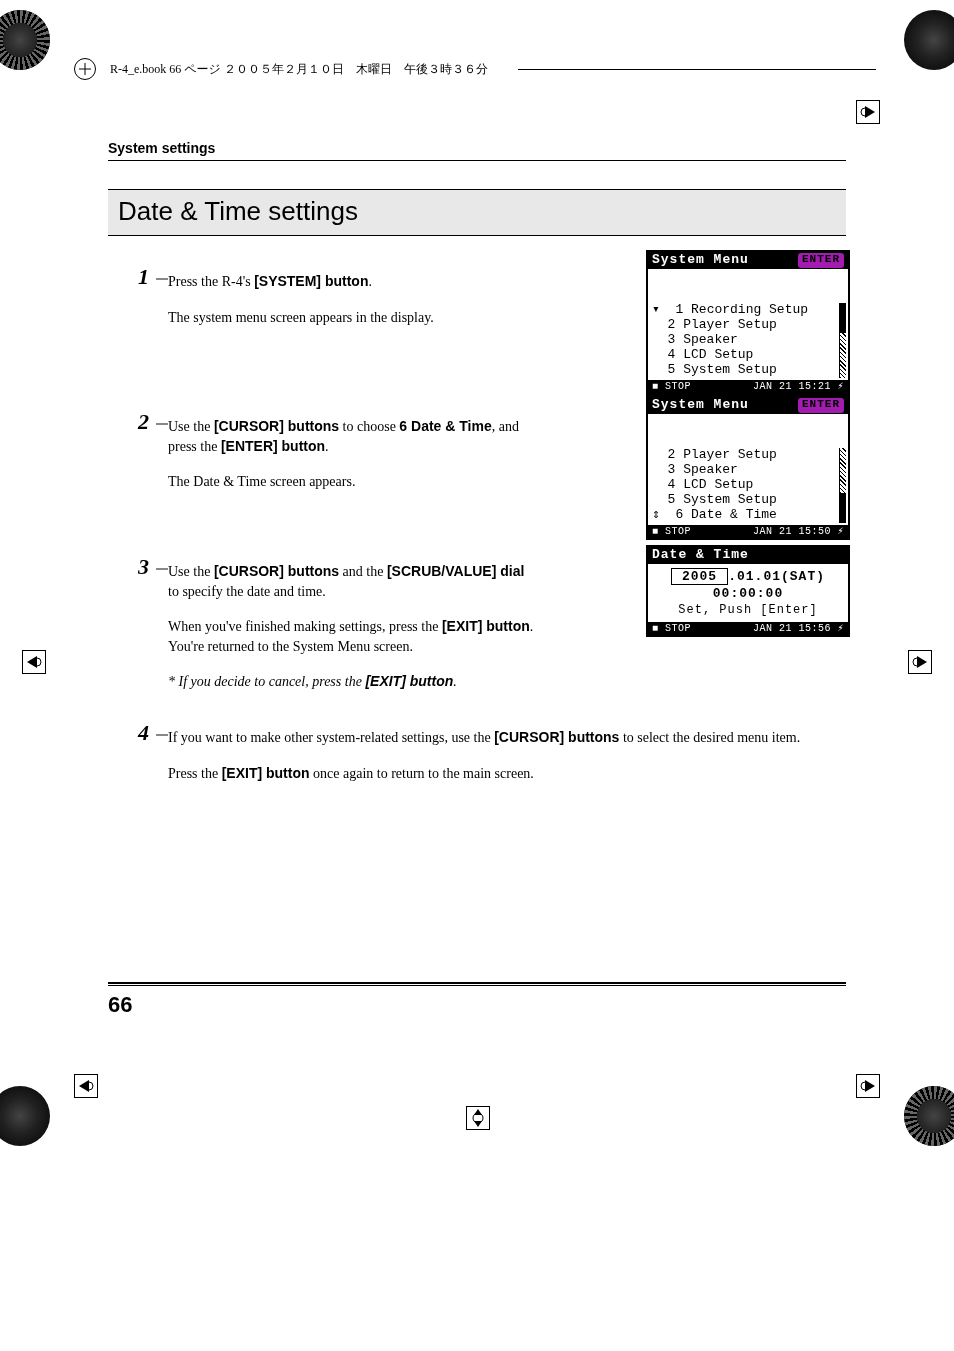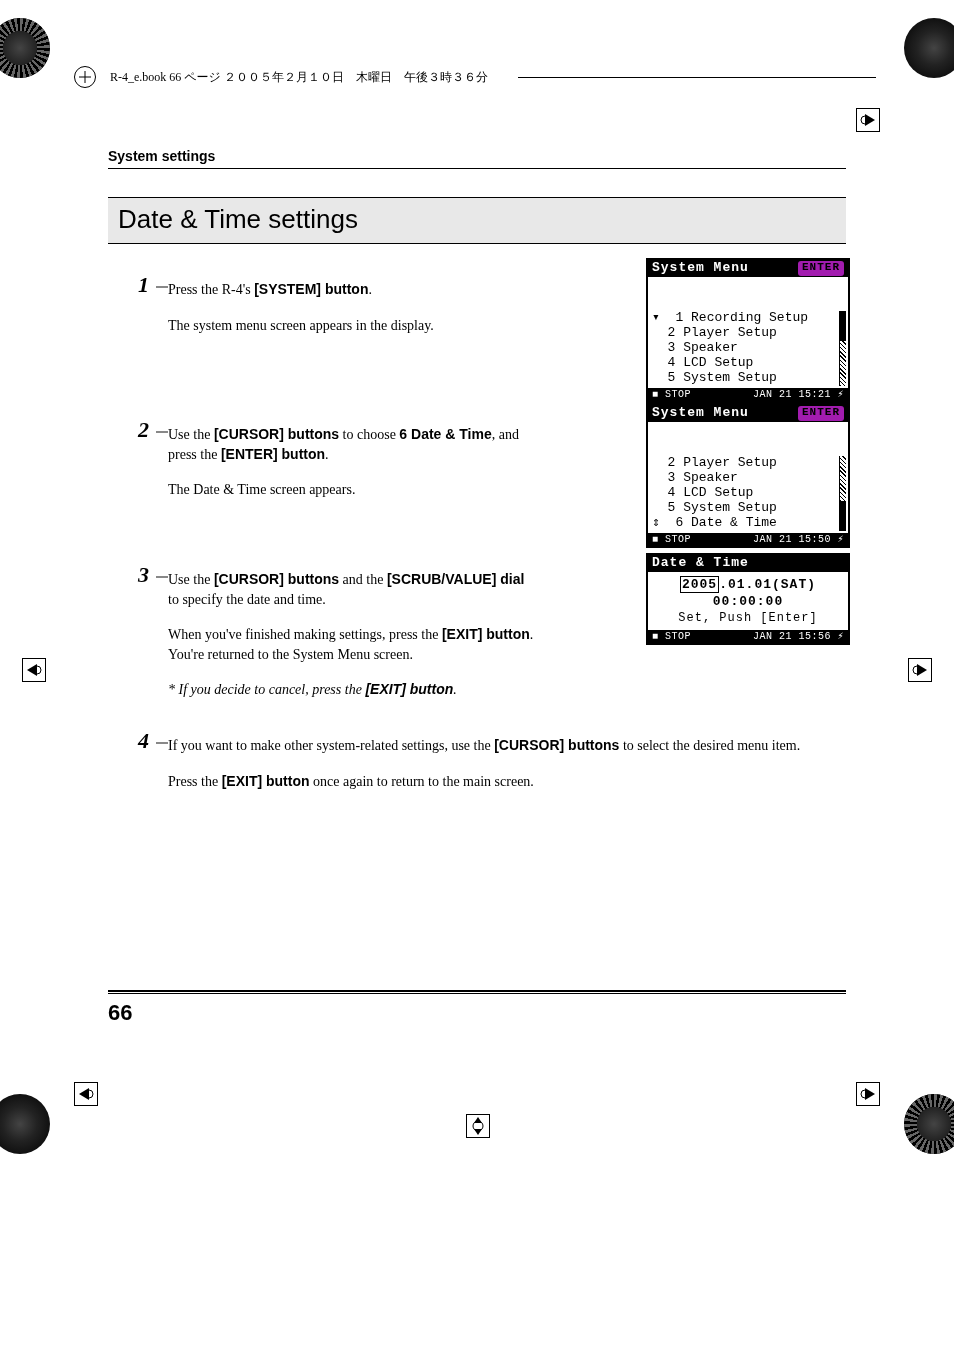--- a/index.html
+++ b/index.html
@@ -7,21 +7,21 @@
     padding: 0;
     background: #fff;
     font-family: "Times New Roman", Times, serif;
     width: 954px;
     height: 1351px;
     position: relative;
     color: #000;
   }
   .page {
     position: absolute;
-    left: 0; top: 8px;
+    left: 0; top: 0;
     width: 954px;
     height: 1156px;
   }
   
   .corner-circle {
     position: absolute;
     width: 60px;
     height: 60px;
     border-radius: 50%;
     background: radial-gradient(circle at 50% 50%, #444 0%, #222 40%, #000 100%);
@@ -218,21 +218,21 @@
     background: #000;
     color: #fff;
     font-size: 10px;
     padding: 1px 4px;
     display: flex;
     letter-spacing: 0.5px;
   }
   .lcd-status .r { margin-left: auto; }
 
   .lcd3-body { text-align: center; padding: 4px 2px 2px 2px; font-weight:bold; }
-  .lcd3-body .date .y { border:1px solid #000; padding:0 1px; }
+  .lcd3-body .date .y { border:1px solid #000; padding:0 10px; }
   .lcd3-body .line { margin: 2px 0; letter-spacing:1px; }
   .lcd3-body .hint { font-size: 12px; font-weight: normal; }
 
   
   .footer-rule {
     position: absolute;
     left: 108px;
     right: 108px;
     bottom: 170px;
     height:0;

